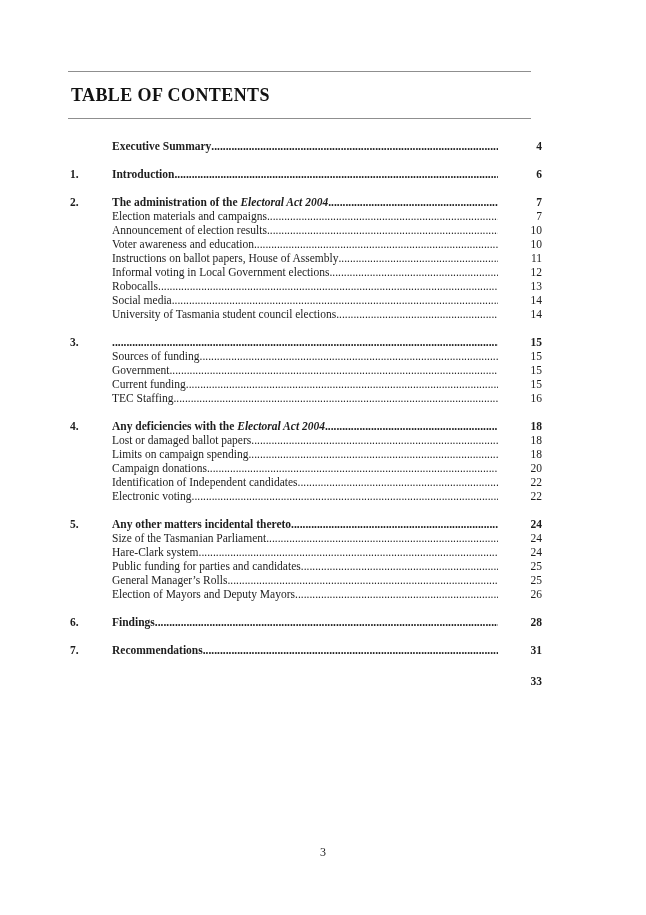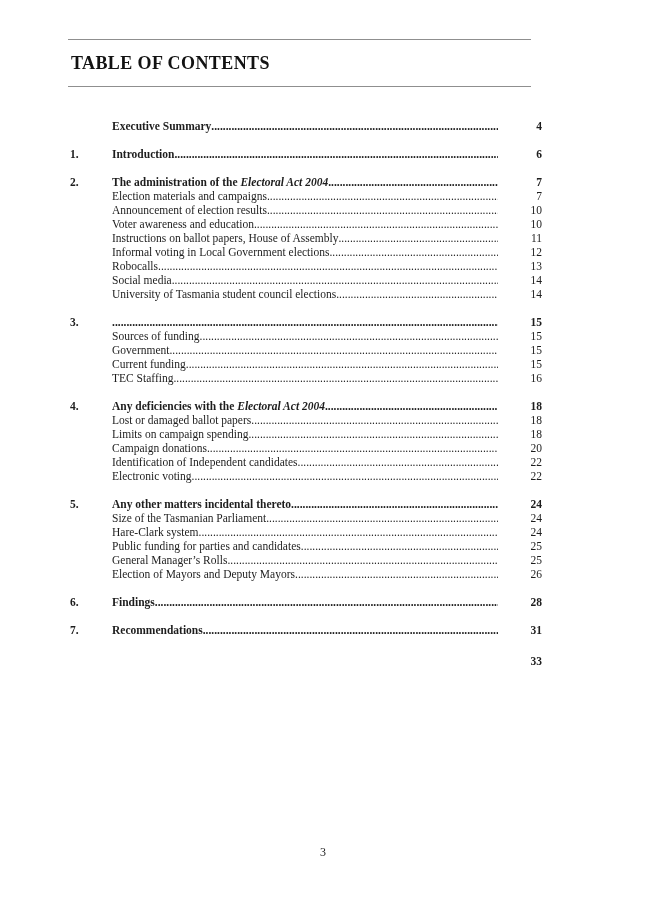--- a/index.html
+++ b/index.html
@@ -17,30 +17,30 @@
     left: 70px;
     top: 0;
     width: 472px; 
   }
   .rule {
     height: 1px;
     background: #8f8f8f;
     width: 463px;
     margin-left: -2px;
   }
-  .header { padding-top: 39px; }
+  .header { padding-top: 71px; }
   .doc-title {
     font-size: 18px;
     line-height: 21px;
     font-weight: 700;
     letter-spacing: 0.4px;
     color: #121212;
     margin: 13px 0 12px 1px;
   }
-  .toc { margin-top: 32px; }
+  .toc { margin-top: 20px; }
   .row {
     display: flex;
     align-items: baseline;
     font-size: 11.5px;
     line-height: 14px;
     white-space: nowrap;
   }
   .row.bold { font-weight: 700; }
   .row.gap { margin-top: 14px; }
   .num { flex: none; width: 42px; }

